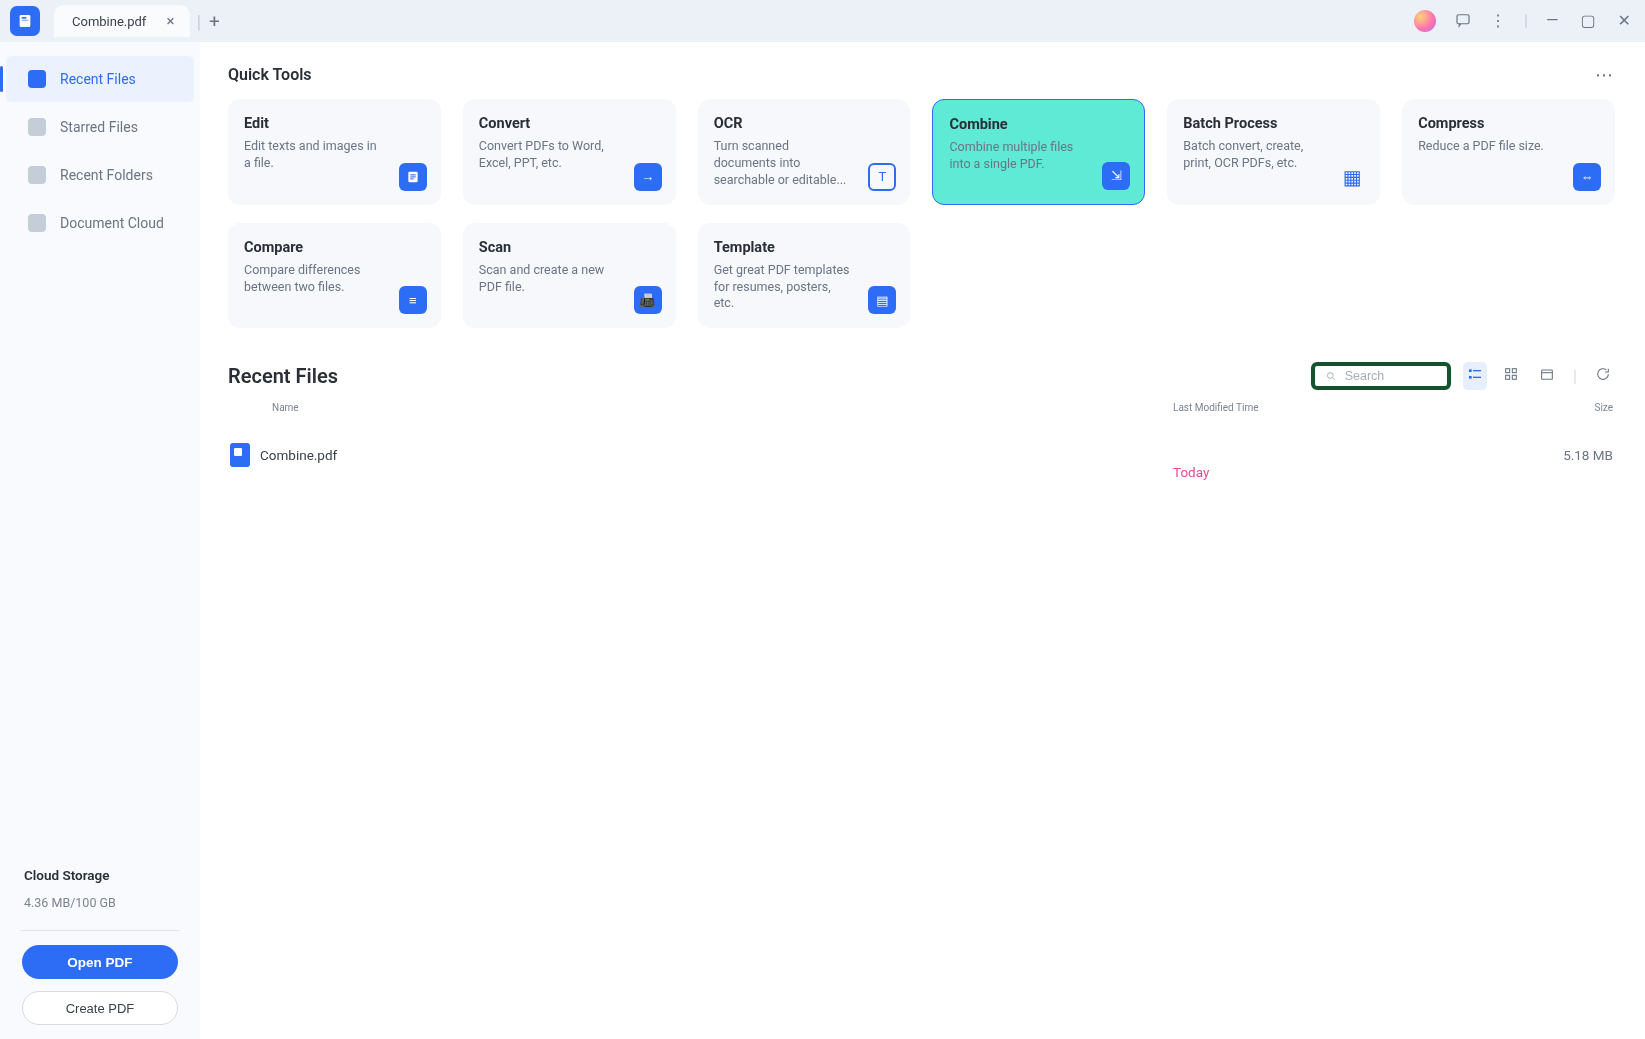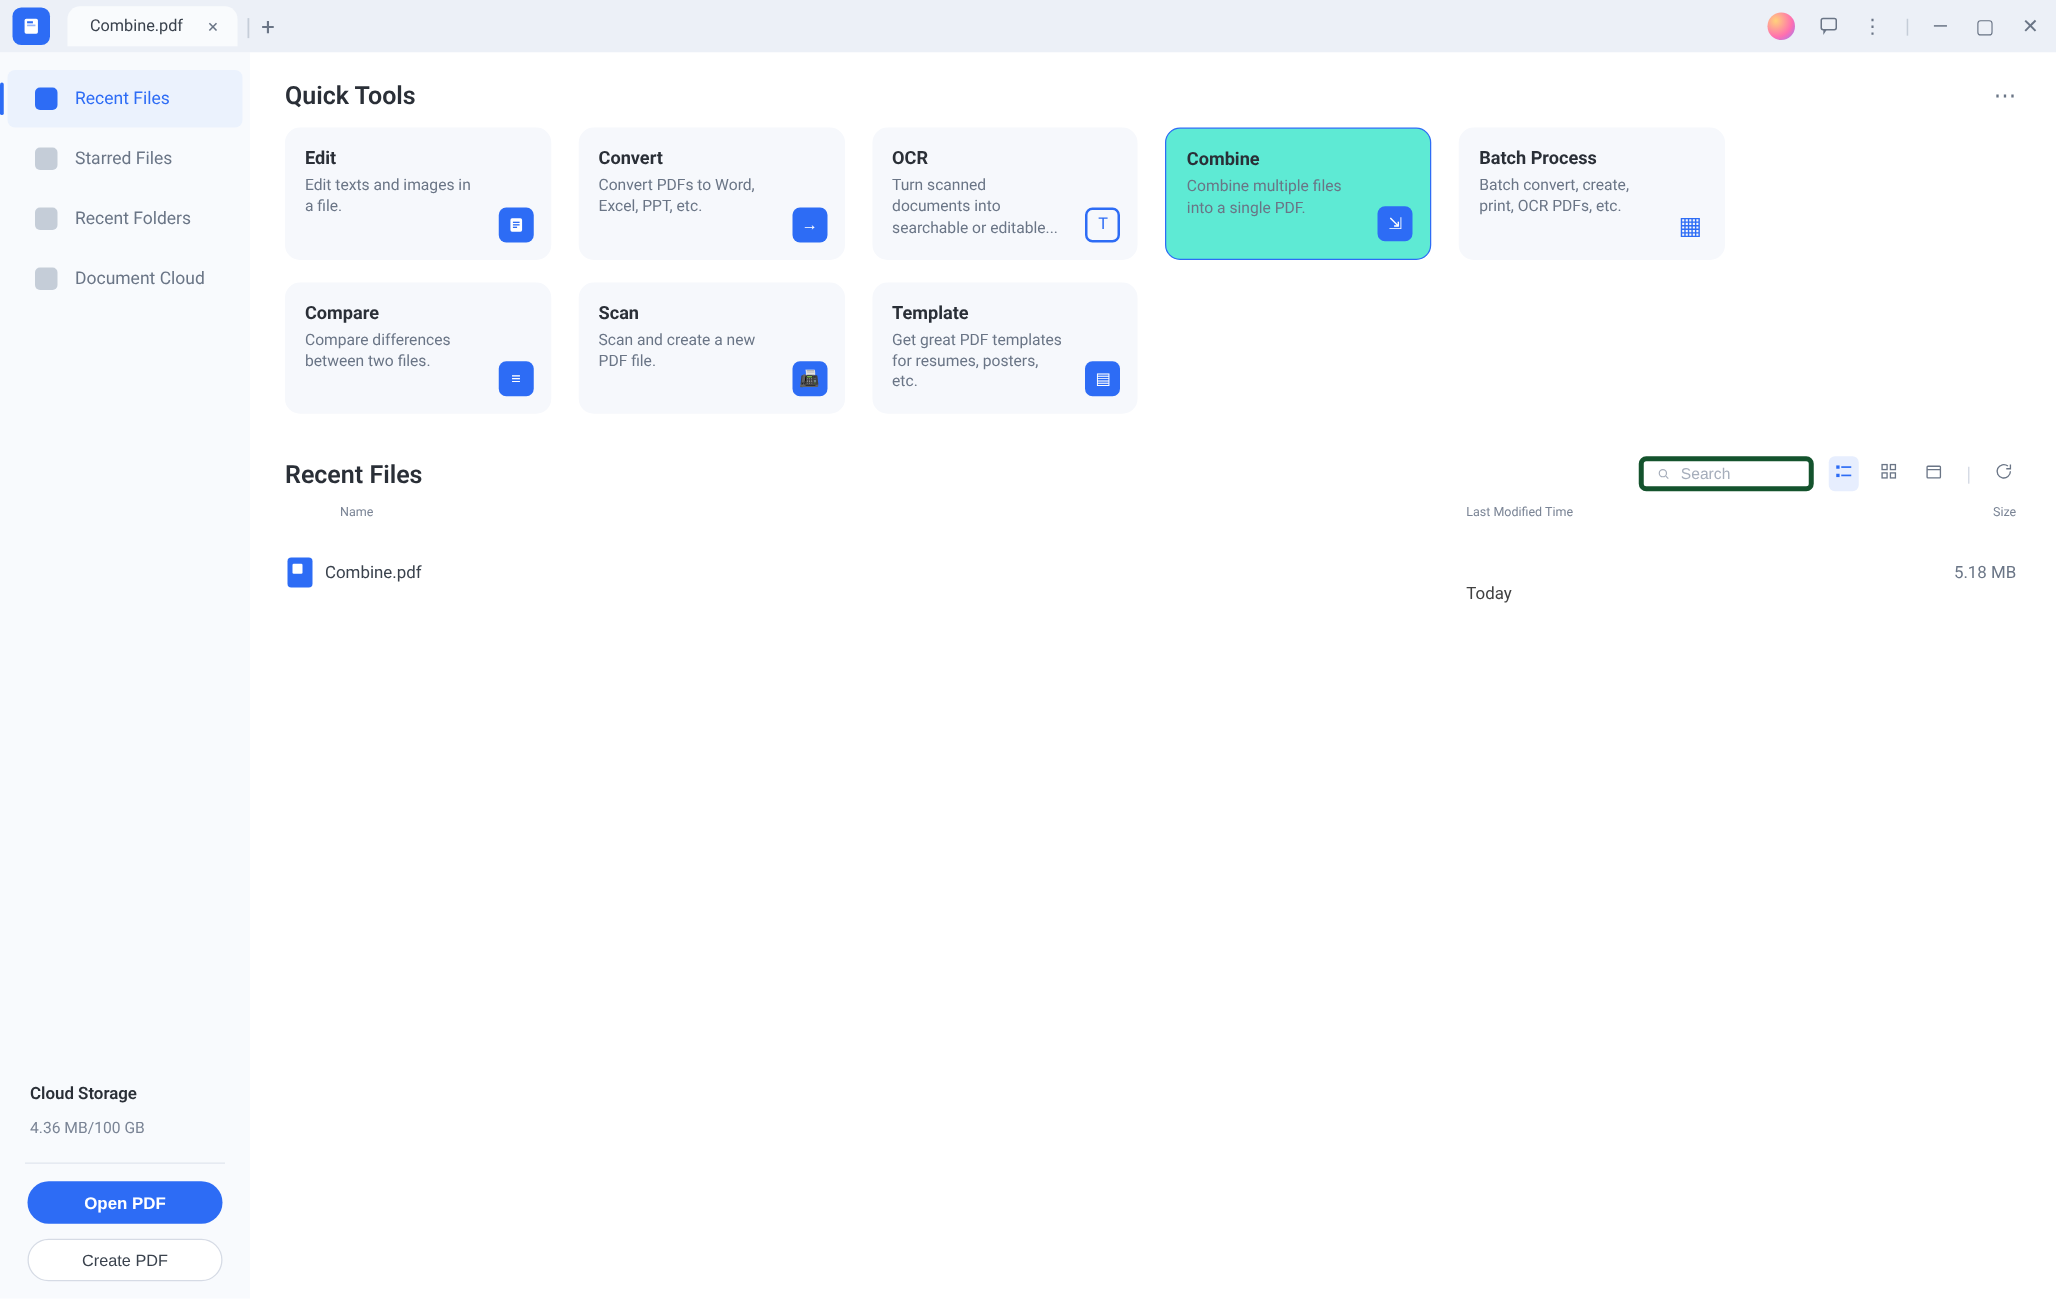--- a/index.html
+++ b/index.html
@@ -36,21 +36,21 @@
 .cloud-title { font-size: 13.5px; font-weight: 600; color: #2a2f37; margin-bottom: 12px; }
 .cloud-usage { font-size: 12.5px; color: #7a8495; }
 .cloud-divider { border-top: 1px solid #e0e5ee; margin: 12px 20px 14px 20px; }
 .btn-row { padding: 0 22px 14px 22px; display: flex; flex-direction: column; gap: 12px; }
 .btn-primary { height: 34px; border-radius: 22px; background: #2d6cf5; color: #fff; font-size: 13.5px; font-weight: 600; border: none; cursor: pointer; }
 .btn-secondary { height: 34px; border-radius: 22px; background: #fff; color: #3a424d; font-size: 13px; border: 1px solid #d6dbe5; cursor: pointer; }
 
 
 .main { flex: 1; overflow: auto; padding: 22px 30px 30px 28px; background: #fff; }
 .main-head { display: flex; align-items: center; margin-bottom: 14px; }
-.main-title { font-size: 20px; font-weight: 600; color: #2a2f37; }
+.main-title { font-size: 16px; font-weight: 600; color: #2a2f37; }
 .main-head .spacer { flex: 1; }
 .more-ico { color: #6a7586; font-size: 18px; letter-spacing: 2px; cursor: pointer; }
 
 .tool-grid { display: grid; grid-template-columns: repeat(6, 1fr); gap: 22px; margin-bottom: 18px; }
 .tool-row2 { display: grid; grid-template-columns: repeat(6, 1fr); gap: 22px; margin-bottom: 34px; }
 .tool-card { background: #f6f8fc; border-radius: 12px; padding: 16px 16px 16px 16px; position: relative; min-height: 88px; cursor: pointer; }
 .tool-card.selected { border: 1.5px solid #2d6cf5; background: #5eead4; }
 .tool-title { font-size: 14.5px; font-weight: 700; color: #2a2f37; margin-bottom: 6px; }
 .tool-desc { font-size: 12.5px; color: #6a7586; line-height: 1.35; max-width: 140px; }
 .tool-ico { position: absolute; right: 14px; bottom: 14px; width: 28px; height: 28px; border-radius: 6px; display: flex; align-items: center; justify-content: center; color:#fff; font-size:13px;}
@@ -67,21 +67,21 @@
 .vbar { color: #d6dbe5; font-size: 16px; padding: 0 2px; }
 
 
 .tbl-head { display: grid; grid-template-columns: 1fr 260px 180px; font-size: 10px; color: #7a8495; padding: 6px 2px 10px 2px; margin-left: 42px; }
 .tbl-head .c-size { text-align: right; }
 .tbl-head .c-mod { text-align: left; }
 .tbl-row { display: grid; grid-template-columns: 1fr 260px 180px; align-items: center; padding: 6px 2px; font-size: 13.5px; color: #3a424d; cursor: pointer; border-radius: 6px;}
 .cell-name { display: flex; align-items: center; gap: 10px; }
 .file-ico { width: 20px; height: 24px; background: #2d6cf5; border-radius: 3px; position: relative; }
 .file-ico::after { content: ""; position: absolute; top: 5px; left: 4px; width: 8px; height: 8px; background: #fff; border-radius: 1px; }
-.cell-mod { color: #404040; margin-top: 35px; }
+.cell-mod { color: #ec4899; margin-top: 35px; }
 .cell-size { color: #6a7586; text-align: right; }
 </style>
 </head>
 <body>
 
 <div class="titlebar">
   <div class="app-icon">
     <svg viewBox="0 0 24 24" fill="none">
         <rect x="4" y="3" width="16" height="18" rx="2" fill="#fff"></rect>
         <rect x="7" y="6" width="7" height="2.5" fill="#2d6cf5"></rect>
@@ -178,20 +178,25 @@
       <div class="tool-card selected">
         <div class="tool-title">Combine</div>
         <div class="tool-desc">Combine multiple files into a single PDF.</div>
         <div class="tool-ico" style="background:#2d6cf5">⇲</div>
       </div>
       <div class="tool-card">
         <div class="tool-title">Batch Process</div>
         <div class="tool-desc">Batch convert, create, print, OCR PDFs, etc.</div>
         <div class="tool-ico" style="background:transparent;color:#2d6cf5;font-size:20px">▦</div>
       </div>
+      <div class="tool-card">
+        <div class="tool-title">Compress</div>
+        <div class="tool-desc">Reduce a PDF file size.</div>
+        <div class="tool-ico" style="background:#2d6cf5">⇔</div>
+      </div>
     </div>
 
     <div class="tool-row2">
       <div class="tool-card">
         <div class="tool-title">Compare</div>
         <div class="tool-desc">Compare differences between two files.</div>
         <div class="tool-ico" style="background:#2d6cf5">≡</div>
       </div>
       <div class="tool-card">
         <div class="tool-title">Scan</div>

